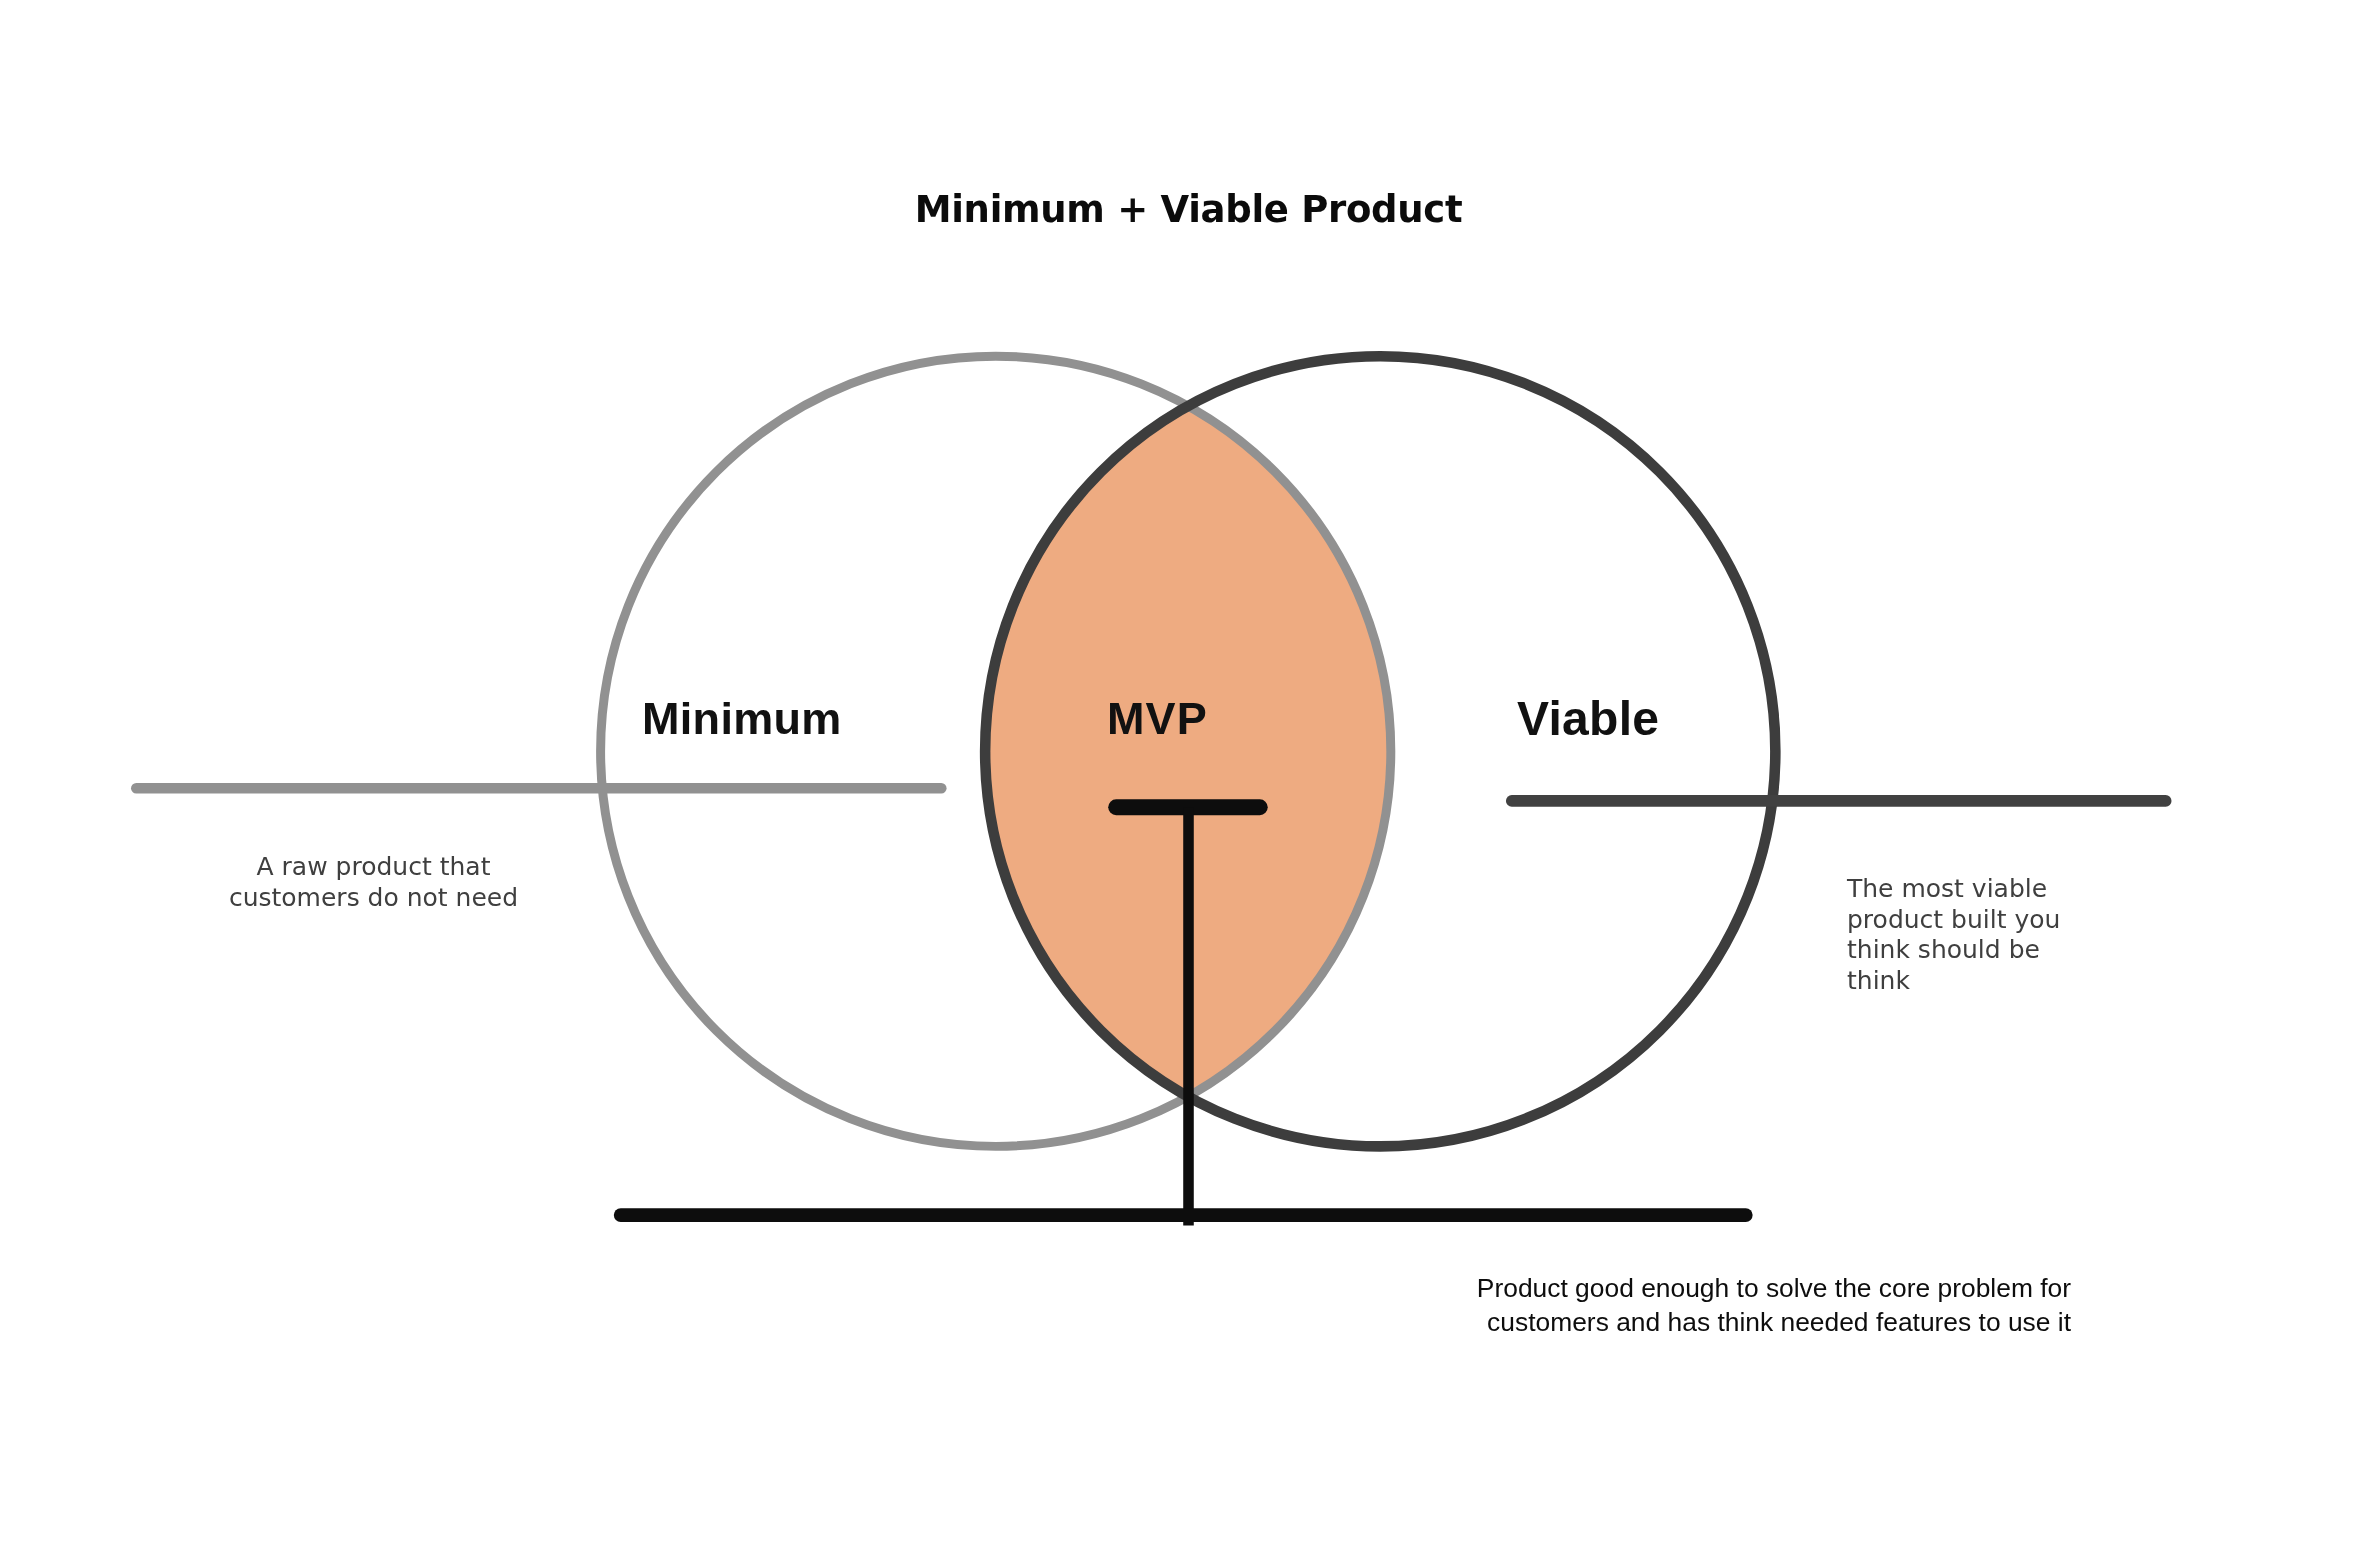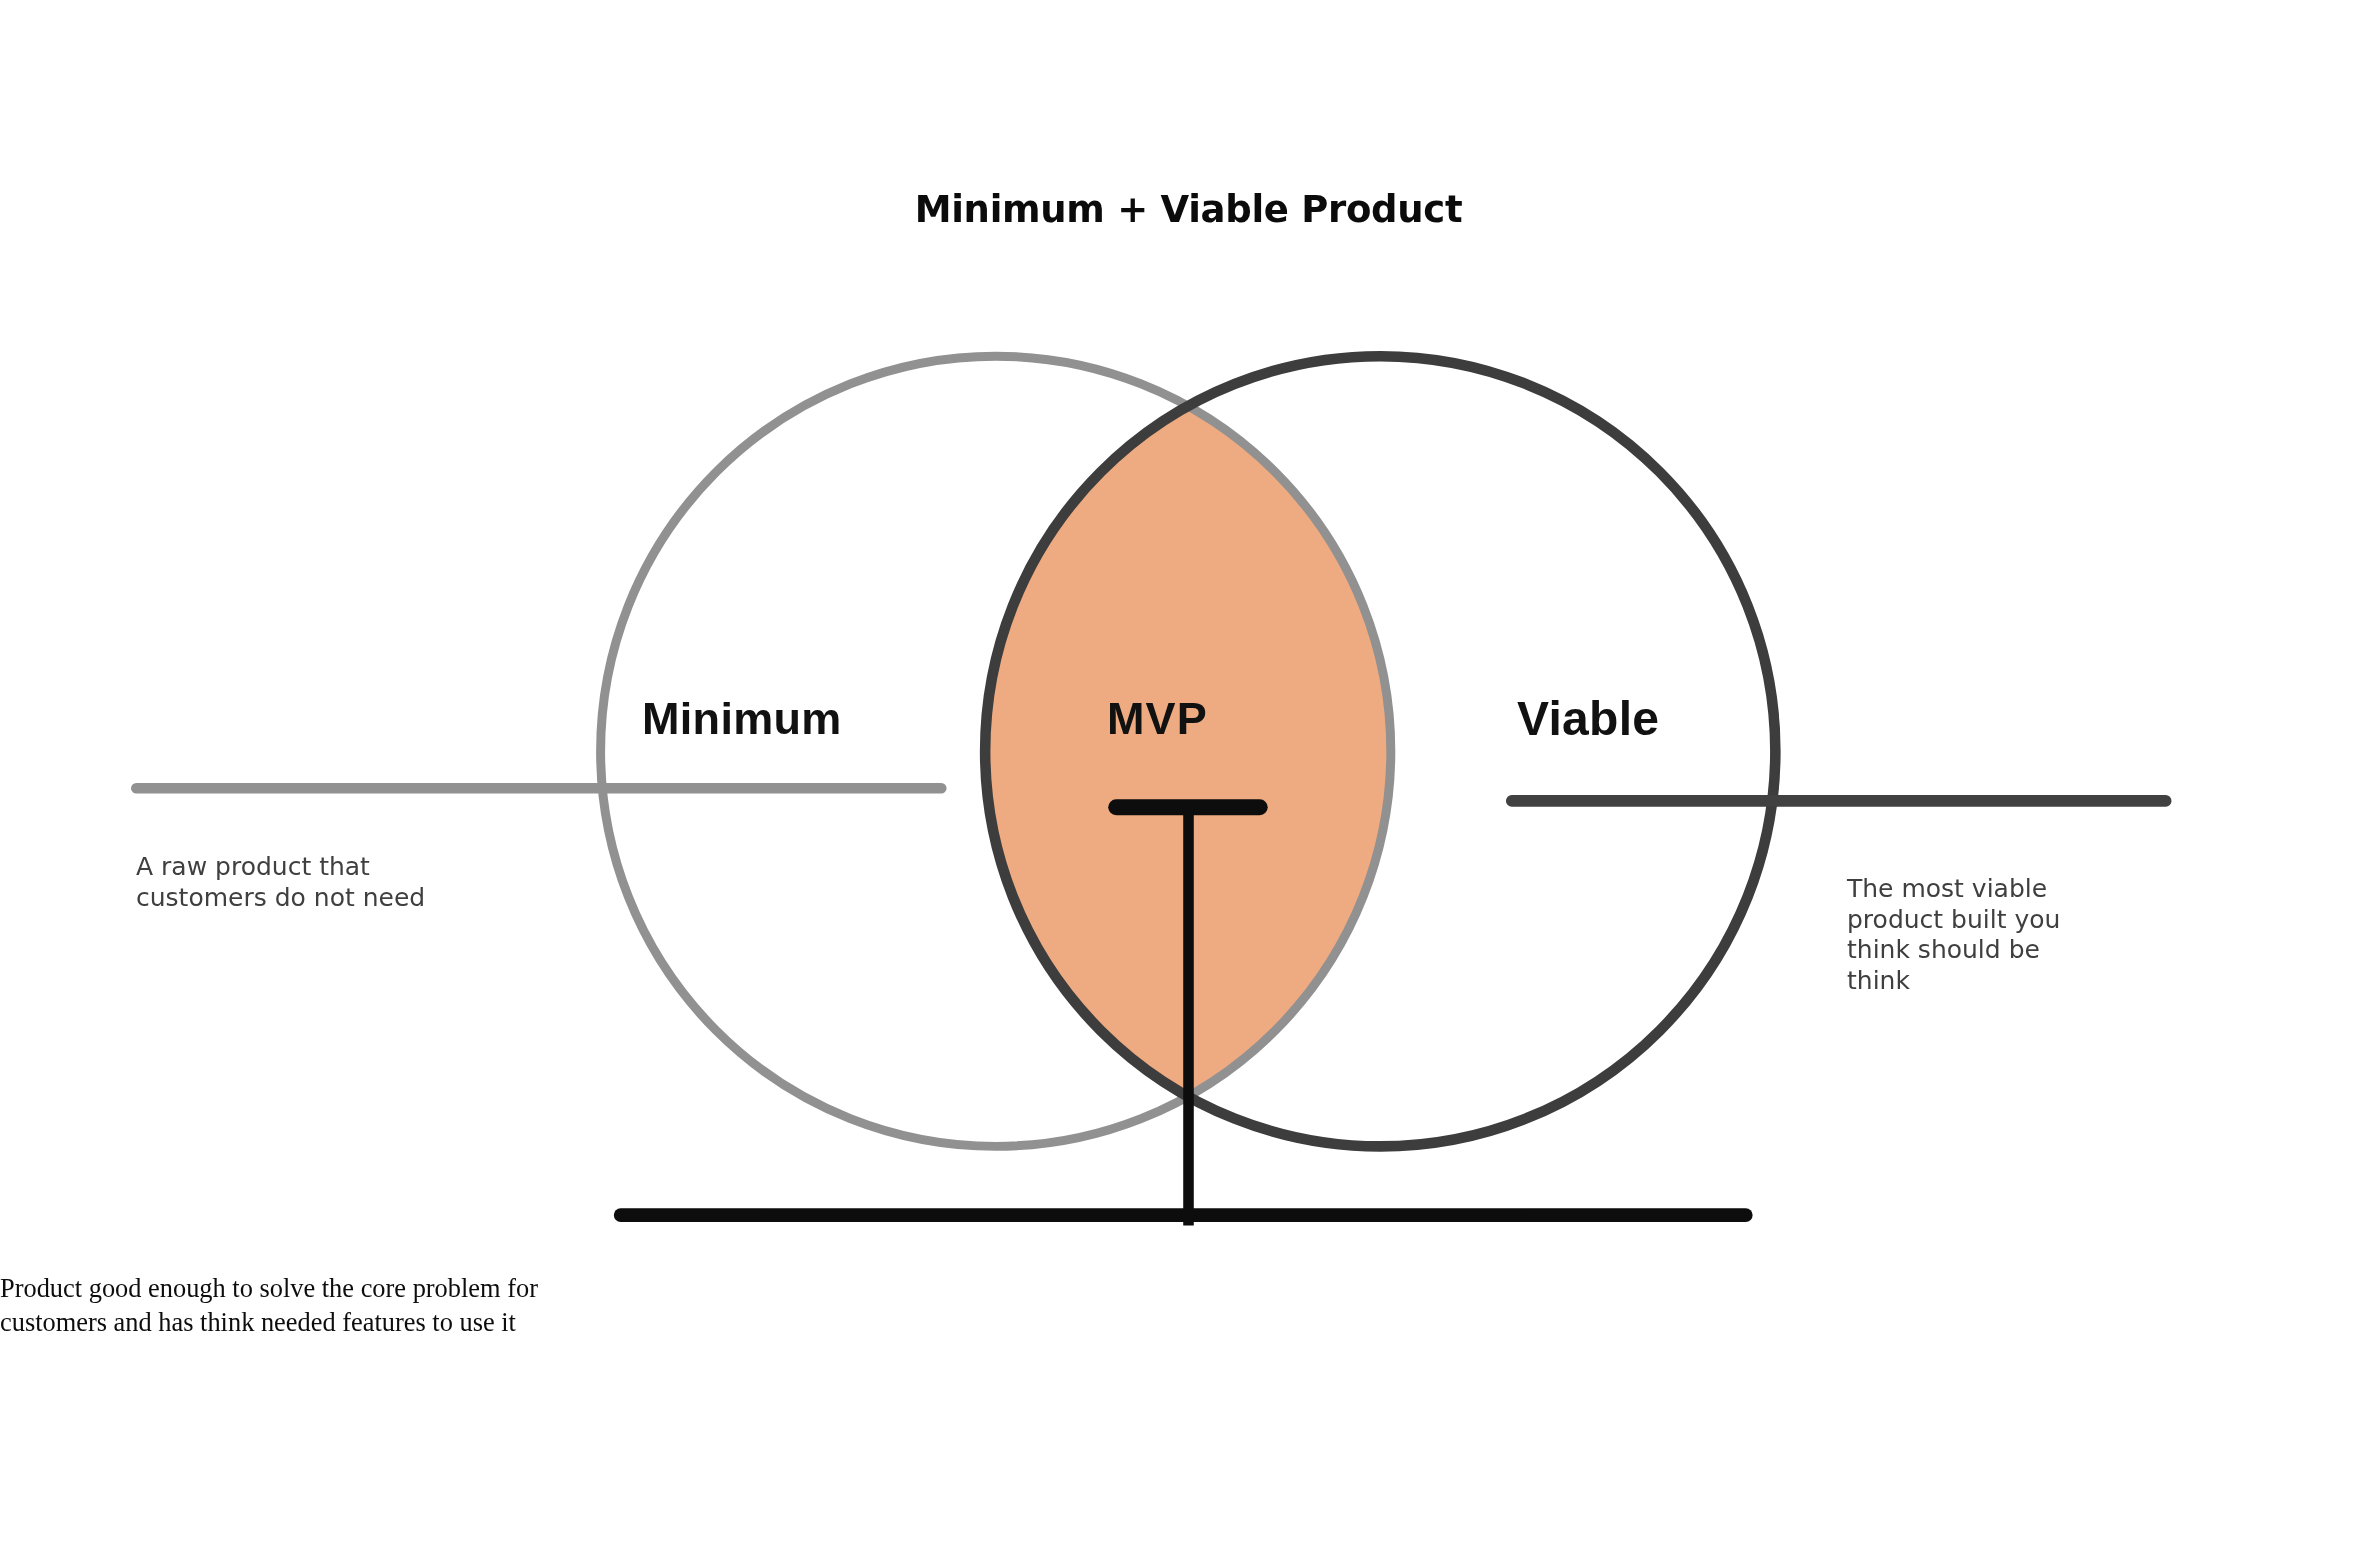--- a/index.html
+++ b/index.html
@@ -80,37 +80,38 @@
     position: absolute;
     font-family: "DejaVu Sans", sans-serif;
     font-size: 25px;
     line-height: 1.22;
     color: #3f3f3f;
   }
   .desc-left {
     left: 136px;
     top: 852px;
     width: 475px;
+    text-align: center;
   }
   .desc-right {
     left: 1847px;
     top: 854px;
     width: 328px;
     margin-top: 20px;
   }
   .side-desc .line { display: block; }
 
   
   .caption {
     position: absolute;
     left: 0;
     top: 1271px;
     width: 2071px;
-    text-align: left;
-    font-family: Liberation Serif, serif;
+    text-align: right;
+    font-family: Liberation Sans, sans-serif;
     font-size: 26.4px;
     line-height: 1.30;
     color: #0d0d0d;
   }
   .caption .line { display: block; }
 </style>
 </head>
 <body>
 
 <div id="stage">

